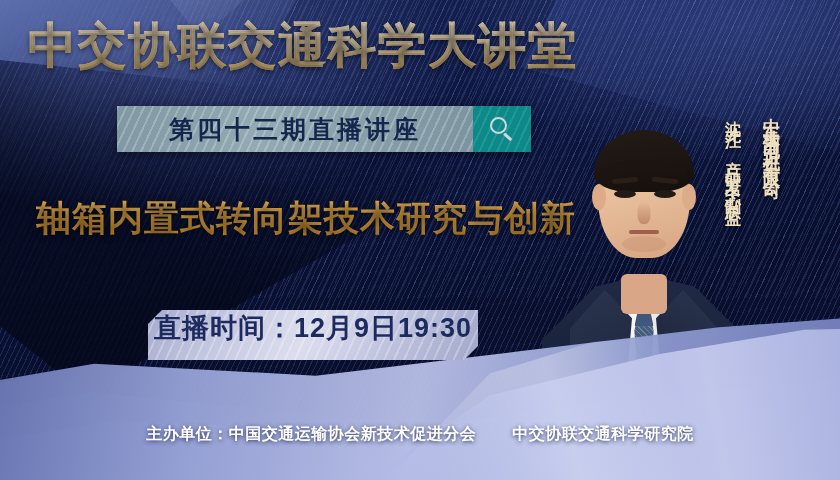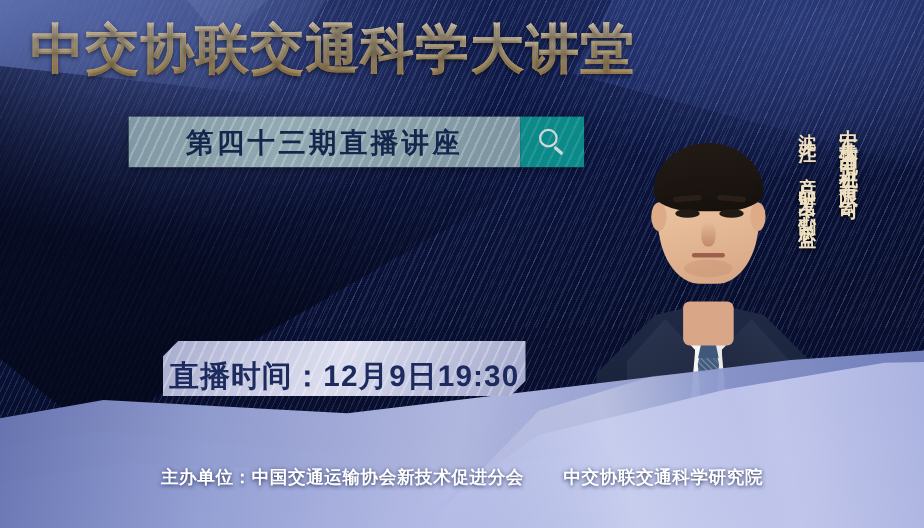--- a/index.html
+++ b/index.html
@@ -215,21 +215,21 @@
     background:linear-gradient(180deg,#e7b257 0%,#d79b37 55%,#c4862a 100%);
     -webkit-background-clip:text;background-clip:text;color:transparent;
     text-shadow:0 2px 6px rgba(0,0,0,.5);white-space:nowrap;
   }
 
   
   .timepill{
     position:absolute;left:148px;top:310px;width:330px;height:50px;
     background:linear-gradient(118deg,#a7abcd 0%,#c3c6e0 22%,#dcdeee 48%,#bfc3de 72%,#a3a8cb 100%);
     clip-path:polygon(14px 0,100% 0,100% calc(100% - 14px),calc(100% - 14px) 100%,0 100%,0 14px);
-    display:flex;align-items:flex-end;justify-content:center;
+    display:flex;align-items:flex-start;justify-content:center;
     box-shadow:0 3px 10px rgba(0,0,0,.45);overflow:hidden;
   }
   .timepill::before{
     content:"";position:absolute;inset:0;
     background-image:repeating-linear-gradient(115deg,
       rgba(255,255,255,.26) 0 2px,rgba(255,255,255,0) 2px 9px);
   }
   .timepill span{
     position:relative;z-index:2;color:#1d2a5e;font-size:27px;font-weight:bold;letter-spacing:1px;
   }
@@ -301,20 +301,21 @@
       <span class="subbar-label">第四十三期直播讲座</span>
     </div>
     <div class="subbar-search">
       <div class="mag">
           <i></i>
           <b></b>
         </div>
     </div>
   </div>
 
+  <div class="headline">轴箱内置式转向架技术研究与创新</div>
 
   <div class="timepill">
     <span>直播时间：12月9日19:30</span>
   </div>
 
   <div class="vcol vcol-name">沈龙江  产品研发中心副总监</div>
   <div class="vcol vcol-org">中车株洲电力机车有限公司</div>
 
   <div class="footer">
     <span>主办单位：中国交通运输协会新技术促进分会</span>

